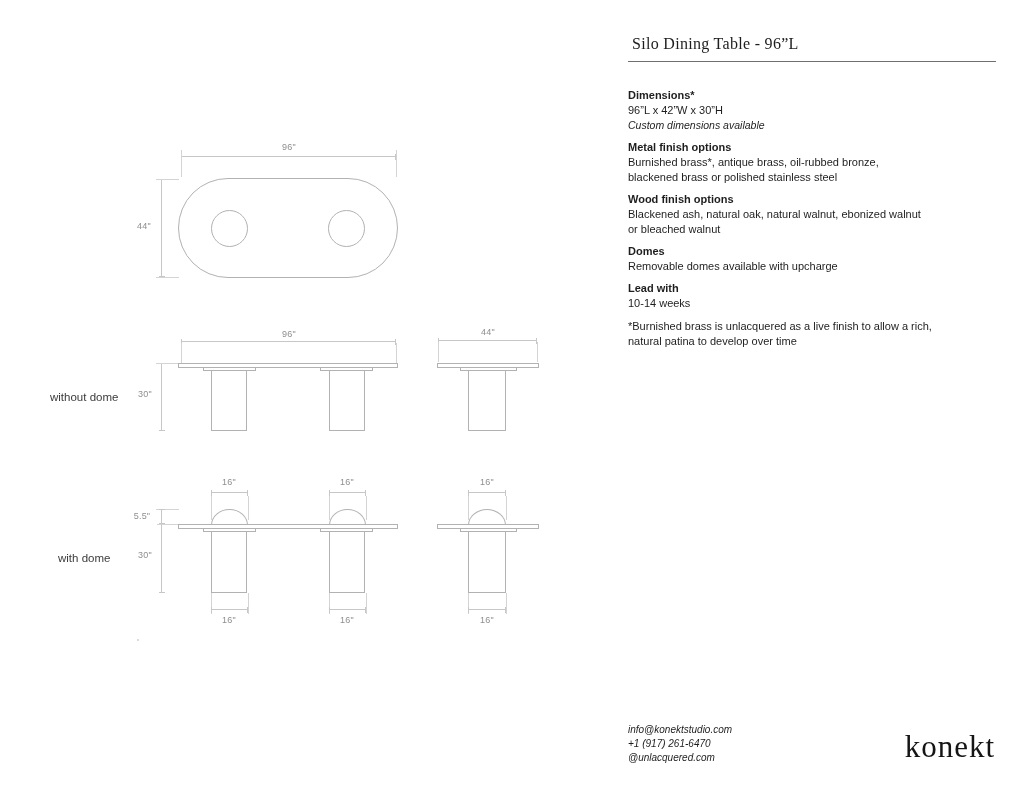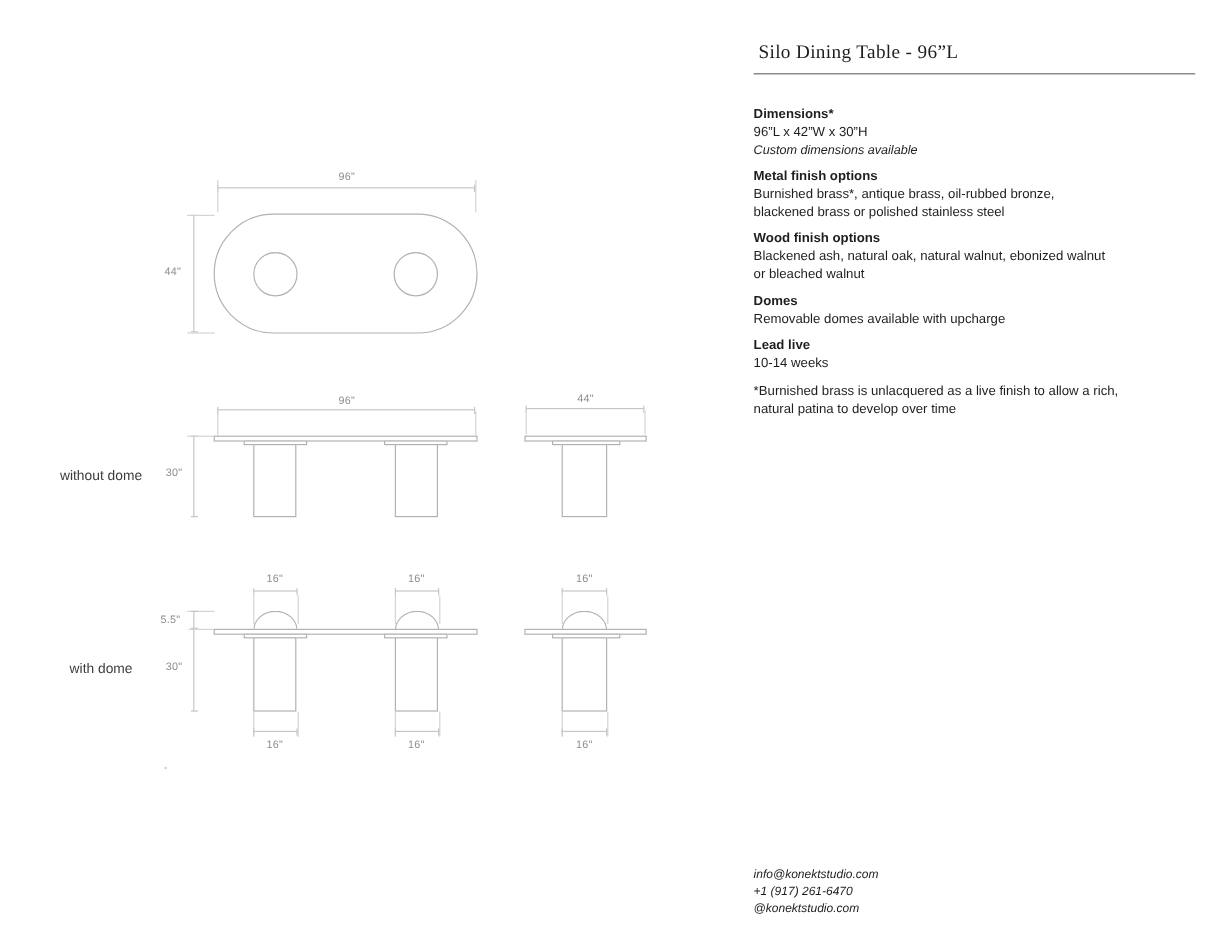--- a/index.html
+++ b/index.html
@@ -173,29 +173,30 @@
       <div>Blackened ash, natural oak, natural walnut, ebonized walnut</div>
       <div>or bleached walnut</div>
     </div>
 
     <div class="sec">
       <h3>Domes</h3>
       <div>Removable domes available with upcharge</div>
     </div>
 
     <div class="sec">
-      <h3>Lead live</h3>
+      <h3>Lead with</h3>
       <div>10-14 weeks</div>
     </div>
 
     <div class="footnote">
       <div>*Burnished brass is unlacquered as a live finish to allow a rich,</div>
       <div>natural patina to develop over time</div>
     </div>
   </div>
 
   <div class="contact">
     <div>info@konektstudio.com</div>
     <div>+1 (917) 261-6470</div>
-    <div>@konektstudio.com</div>
-  </div>
+    <div>@unlacquered.com</div>
+  </div>
+  <div class="logo">konekt</div>
 
 </div>
 
 </body></html>

